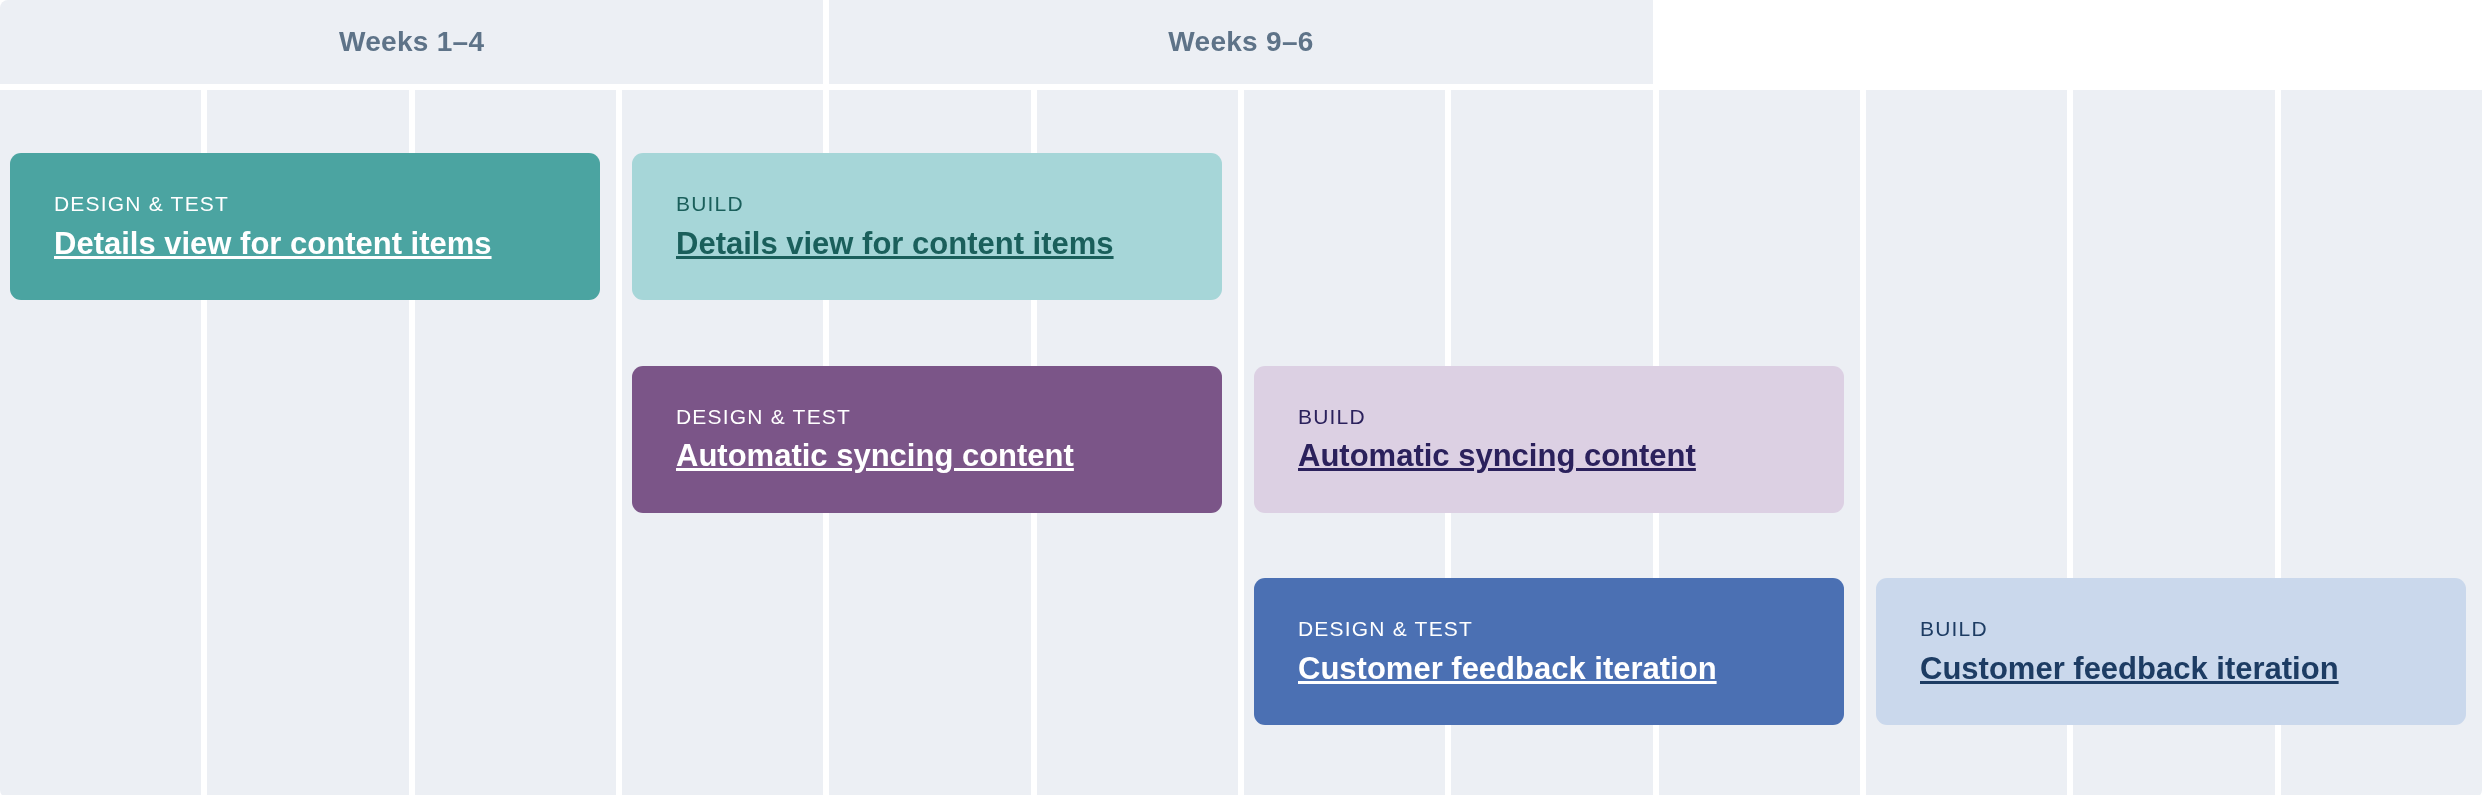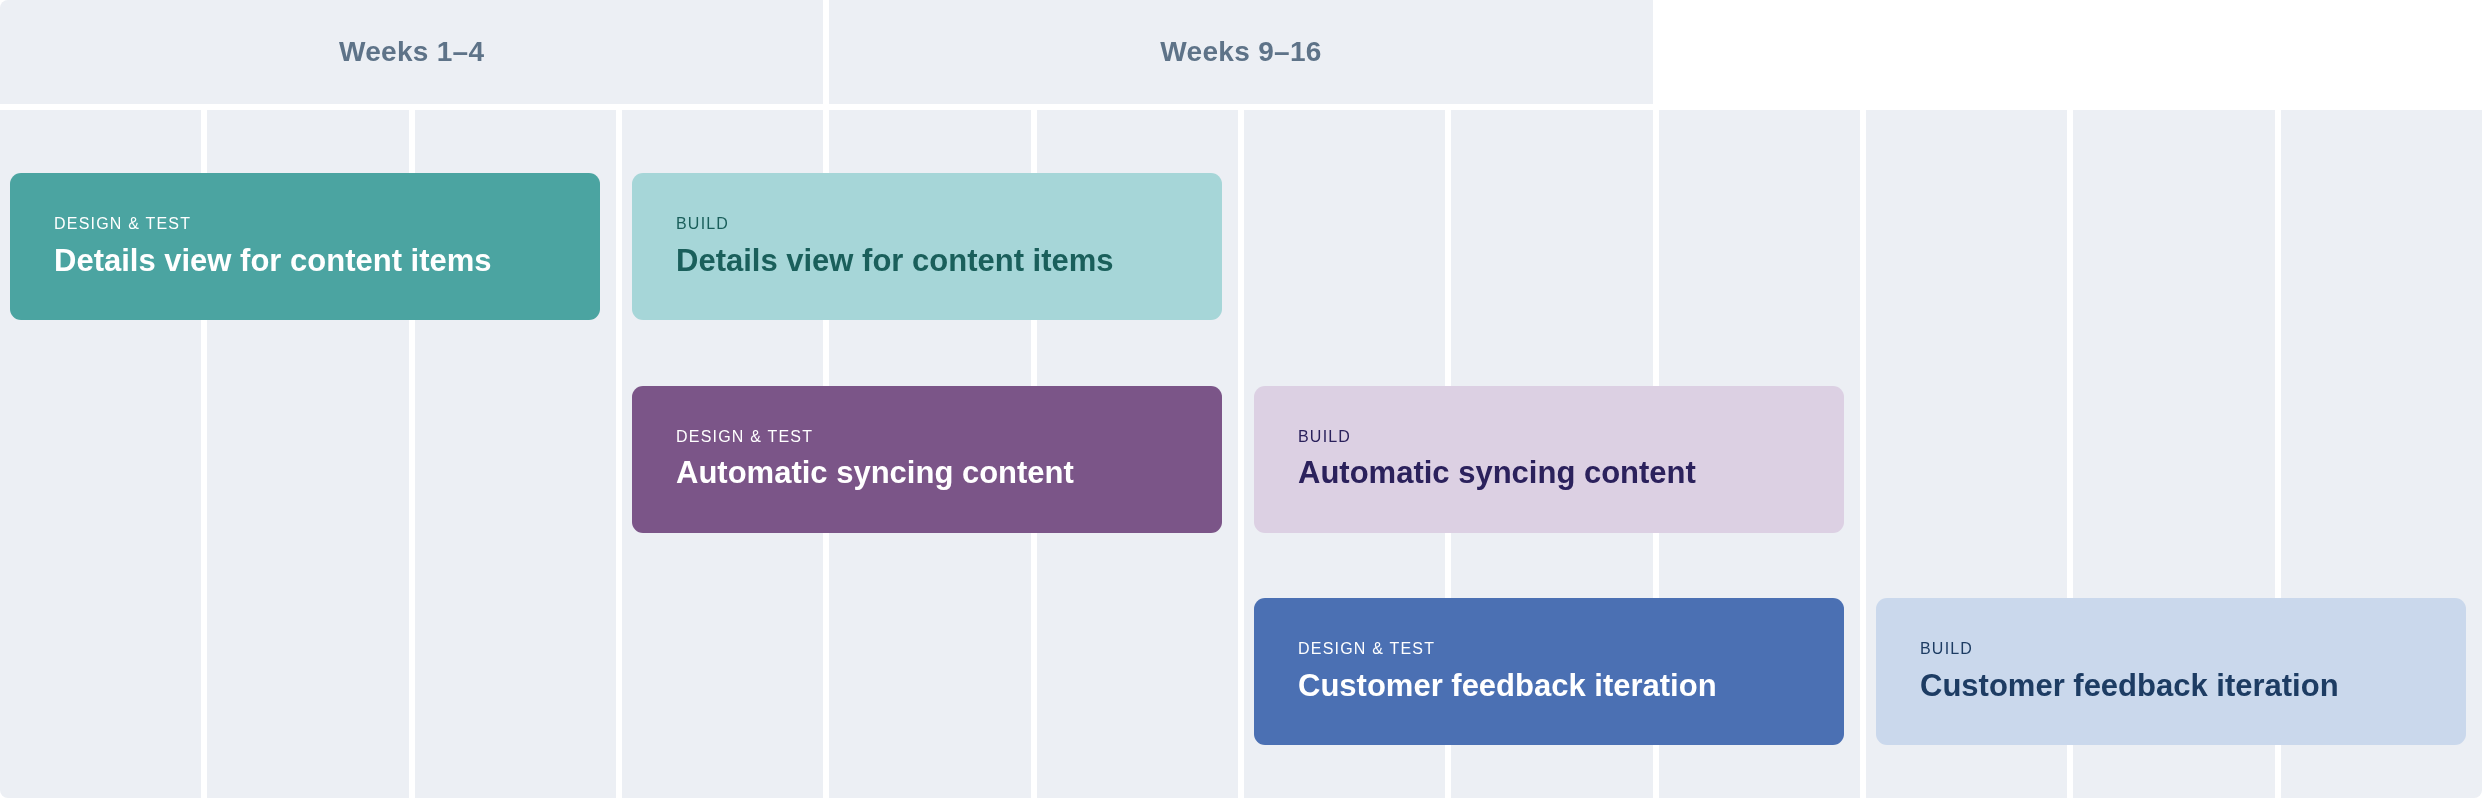--- a/index.html
+++ b/index.html
@@ -13,21 +13,21 @@
     height: 798px;
     background: #ffffff;
     border-radius: 8px;
     overflow: hidden;
     font-family: "Liberation Sans", sans-serif;
   }
   .timeline-header {
     display: grid;
     grid-template-columns: repeat(3, 1fr);
     gap: 6px;
-    height: 104px;
+    height: 84px;
   }
   .header-cell {
     background: #ECEFF4;
     display: flex;
     align-items: center;
     justify-content: center;
   }
   .header-cell span {
     color: #5E7388;
     font-size: 28px;
@@ -50,44 +50,45 @@
     height: 147px;
     border-radius: 11px;
     box-sizing: border-box;
     padding: 0 26px 0 44px;
     display: flex;
     flex-direction: column;
     justify-content: center;
     cursor: pointer;
   }
   .task-phase {
-    font-size: 16px;
+    font-size: 21px;
     font-weight: 400;
     letter-spacing: 1.2px;
     line-height: 1.1;
     margin-bottom: 11px;
     white-space: nowrap;
   }
   .task-name {
     font-size: 31px;
     font-weight: 700;
     line-height: 1.1;
     white-space: nowrap;
+    text-decoration: underline;
   }
 </style>
 </head>
 <body>
 
 <div class="board">
   <div class="timeline-header">
     <div class="header-cell">
       <span>Weeks 1–4</span>
     </div>
     <div class="header-cell">
-      <span>Weeks 9–16</span>
+      <span>Weeks 9–6</span>
     </div>
   </div>
   <div class="timeline-grid">
       <div class="col-cell"></div>
       <div class="col-cell"></div>
       <div class="col-cell"></div>
       <div class="col-cell"></div>
       <div class="col-cell"></div>
       <div class="col-cell"></div>
       <div class="col-cell"></div>

